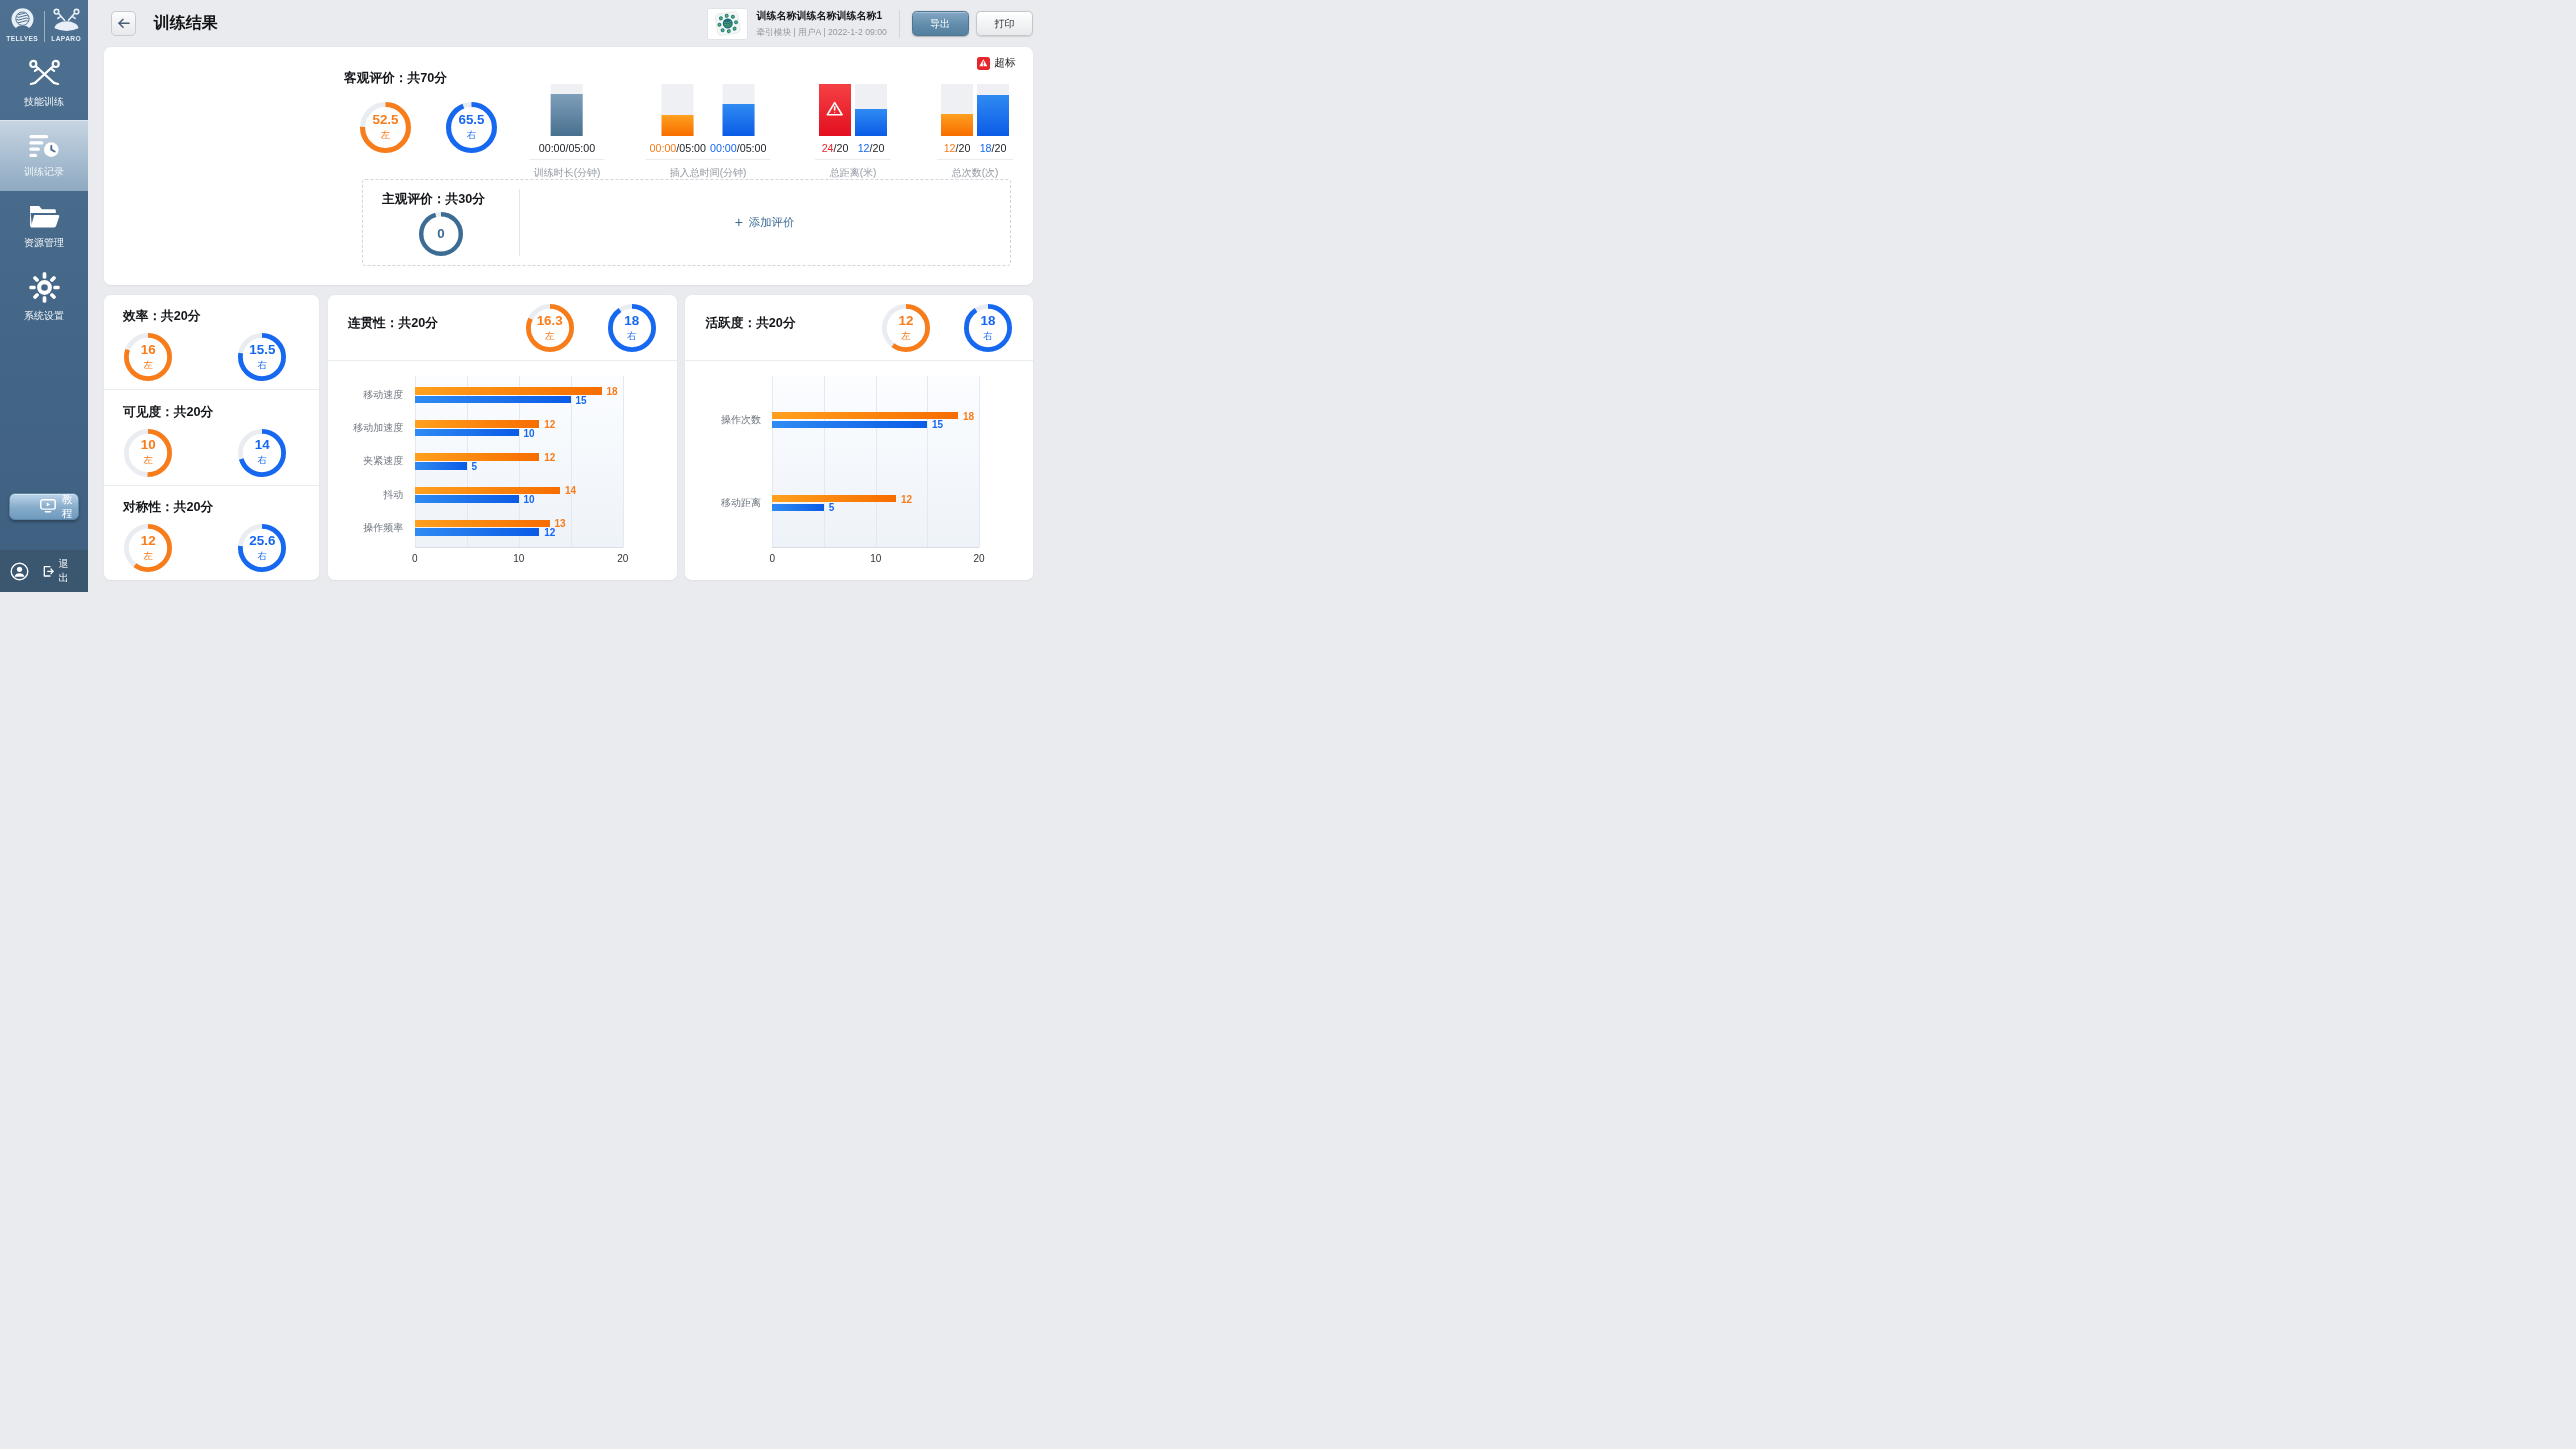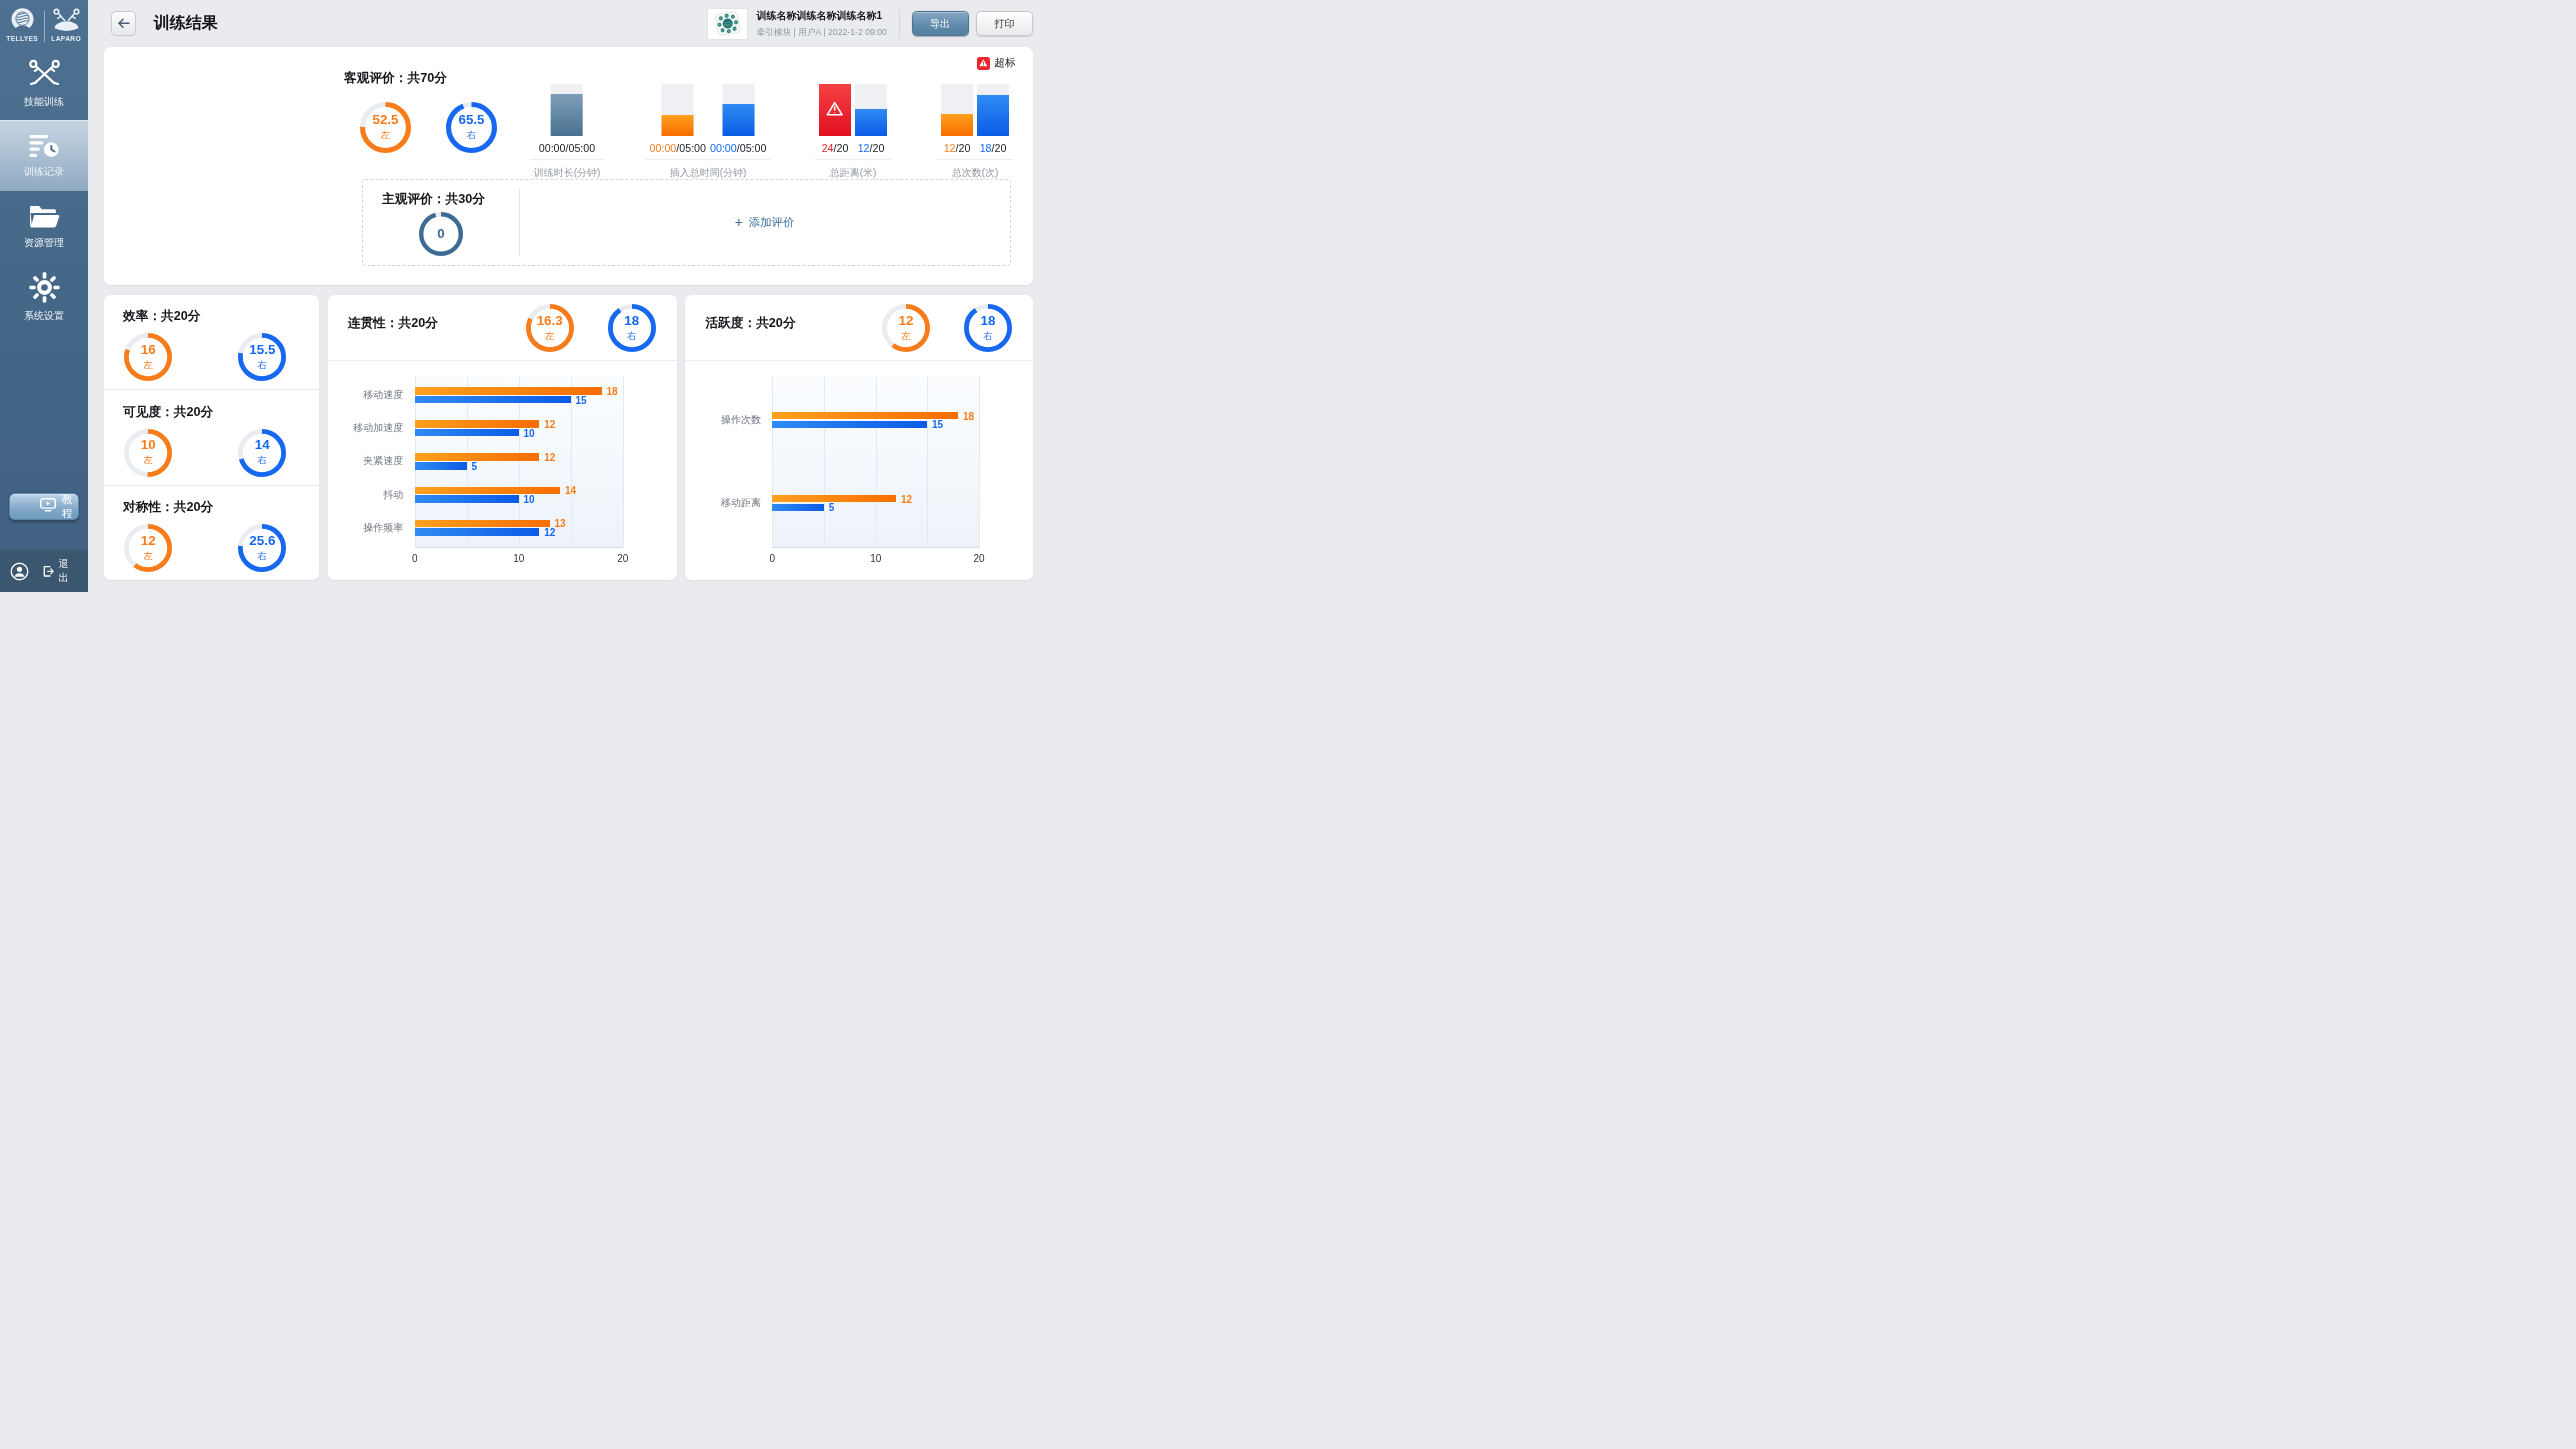--- a/index.html
+++ b/index.html
@@ -7,21 +7,21 @@
   .app{display:flex;width:1052px;height:592px;}
 
   
   .sidebar{width:88px;flex:0 0 88px;background:linear-gradient(180deg,#4e7091 0%,#446686 60%,#3f6081 100%);display:flex;flex-direction:column;align-items:center;}
   .logos{display:flex;align-items:flex-start;gap:6px;margin-top:8px;}
   .logo{display:flex;flex-direction:column;align-items:center;gap:2px;color:#e4edf5;font-size:6.7px;font-weight:bold;letter-spacing:0.3px;}
   .logo-divider{width:0.7px;height:31px;background:rgba(255,255,255,.45);margin-top:2.7px;}
   .menu{width:100%;margin-top:6.7px;}
   .menu-item{height:71px;display:flex;flex-direction:column;align-items:center;justify-content:center;gap:6px;color:#f2f6fa;font-size:10px;cursor:pointer;}
   .menu-item.selected{background:linear-gradient(180deg,#c7d5e2 0%,#a7bdd0 55%,#8ea9c1 100%);box-shadow:inset 0 0.7px 0 rgba(255,255,255,.5);}
-  .tutorial-btn{margin-top:auto;margin-bottom:30px;width:70px;height:27px;border-radius:6px;background:linear-gradient(180deg,#bdd5ea 0%,#86abca 55%,#6e9abd 100%);border:0.7px solid #5d86a8;box-shadow:0 1.3px 2.7px rgba(0,0,0,.3),inset 0 0.7px 0 rgba(255,255,255,.55);color:#fff;font-size:10.7px;display:flex;align-items:center;justify-content:center;gap:5.4px;cursor:pointer;font-family:Liberation Mono, monospace;padding-left:31px;}
+  .tutorial-btn{margin-top:auto;margin-bottom:30px;width:70px;height:27px;border-radius:6px;background:linear-gradient(180deg,#bdd5ea 0%,#86abca 55%,#6e9abd 100%);border:0.7px solid #5d86a8;box-shadow:0 1.3px 2.7px rgba(0,0,0,.3),inset 0 0.7px 0 rgba(255,255,255,.55);color:#fff;font-size:10.7px;display:flex;align-items:center;justify-content:center;gap:5.4px;cursor:pointer;font-family:Liberation Sans, sans-serif;padding-left:31px;}
   .sidebar-footer{width:88px;height:42px;background:#3b566f;display:flex;align-items:center;padding:0 10px;box-sizing:border-box;gap:12.7px;}
   .logout{display:flex;align-items:center;gap:4px;color:#fff;font-size:10px;cursor:pointer;}
 
   
   .main{flex:1;padding:0 19px 0 16px;display:flex;flex-direction:column;}
   .topbar{height:47px;display:flex;align-items:center;}
   .back-btn{width:25px;height:25px;border-radius:4.7px;background:linear-gradient(180deg,#fcfcfd,#e7e9ec);border:0.7px solid #c7cad0;display:flex;align-items:center;justify-content:center;margin-left:6.7px;cursor:pointer;}
   .page-title{font-size:16px;font-weight:bold;color:#101214;margin:0 0 0 18px;}
   .topbar-right{margin-left:auto;display:flex;align-items:center;}
   .session-thumb{width:39px;height:30px;background:#fff;border:0.7px solid #e1e4e7;border-radius:2.7px;display:flex;align-items:center;justify-content:center;overflow:hidden;}

